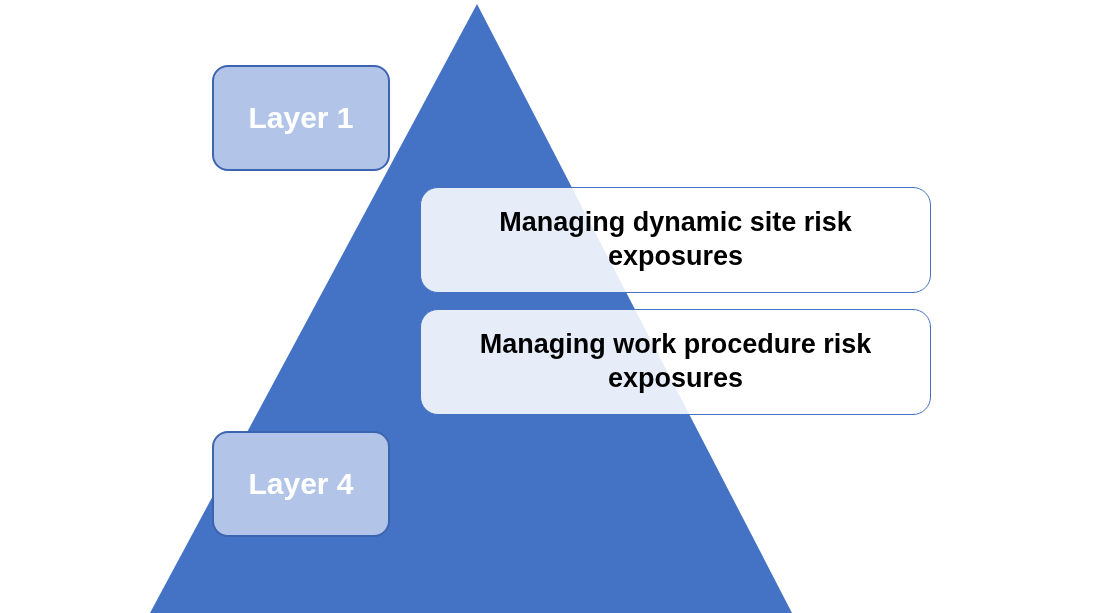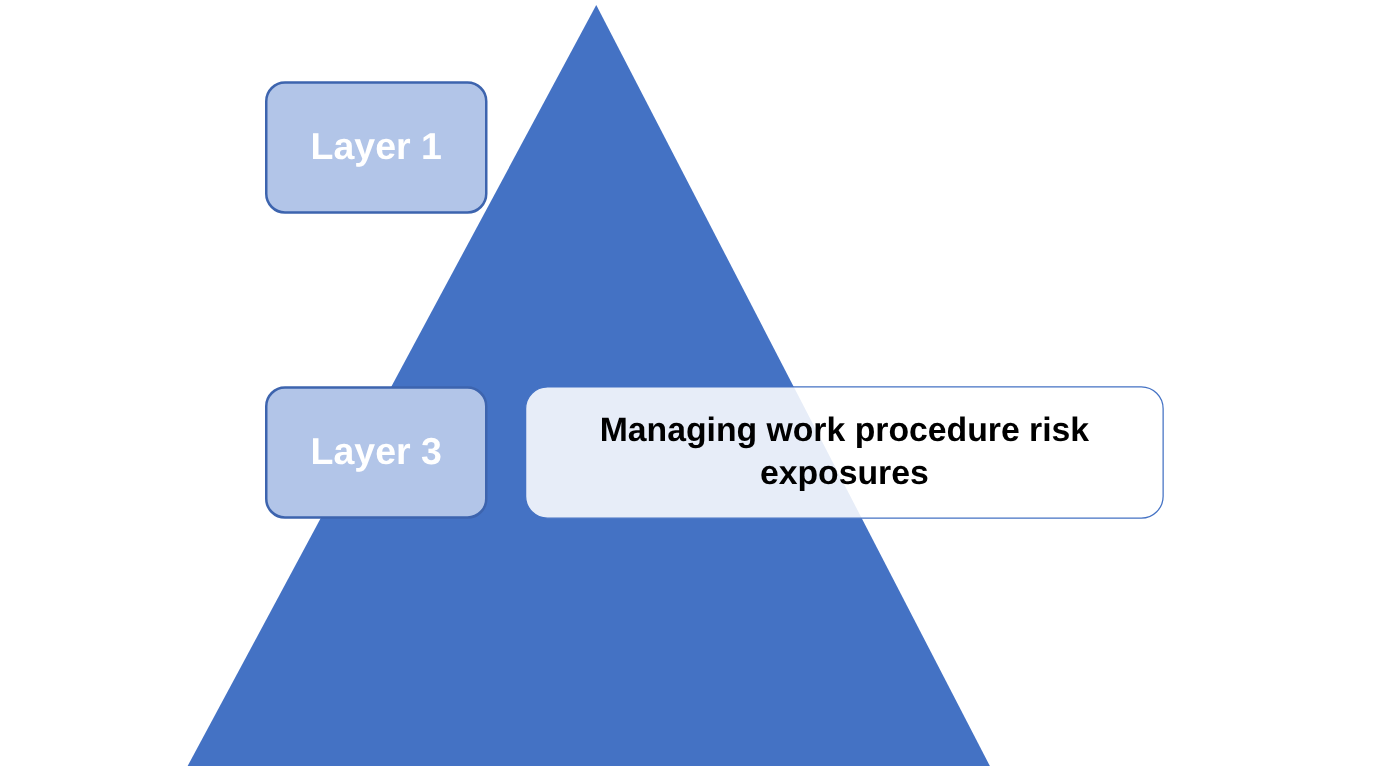--- a/index.html
+++ b/index.html
@@ -74,22 +74,25 @@
 <div class="canvas">
 
   <svg class="pyramid-svg" viewBox="0 0 1104 613" xmlns="http://www.w3.org/2000/svg" aria-hidden="true">
     <polygon points="477,4 150,613 792,613" fill="#4472C4"></polygon>
   </svg>
 
   <div class="label-box r1">
     <span>Layer 1</span>
   </div>
 
+  <div class="desc-box r2">
+    <span class="desc-text">Managing dynamic site risk exposures</span>
+  </div>
 
-  <div class="label-box r3">
-    <span>Layer 3</span>
-  </div>
   <div class="desc-box r3">
     <span class="desc-text">Managing work procedure risk exposures</span>
   </div>
 
+  <div class="label-box r4">
+    <span>Layer 4</span>
+  </div>
 
 </div>
 
 </body></html>

